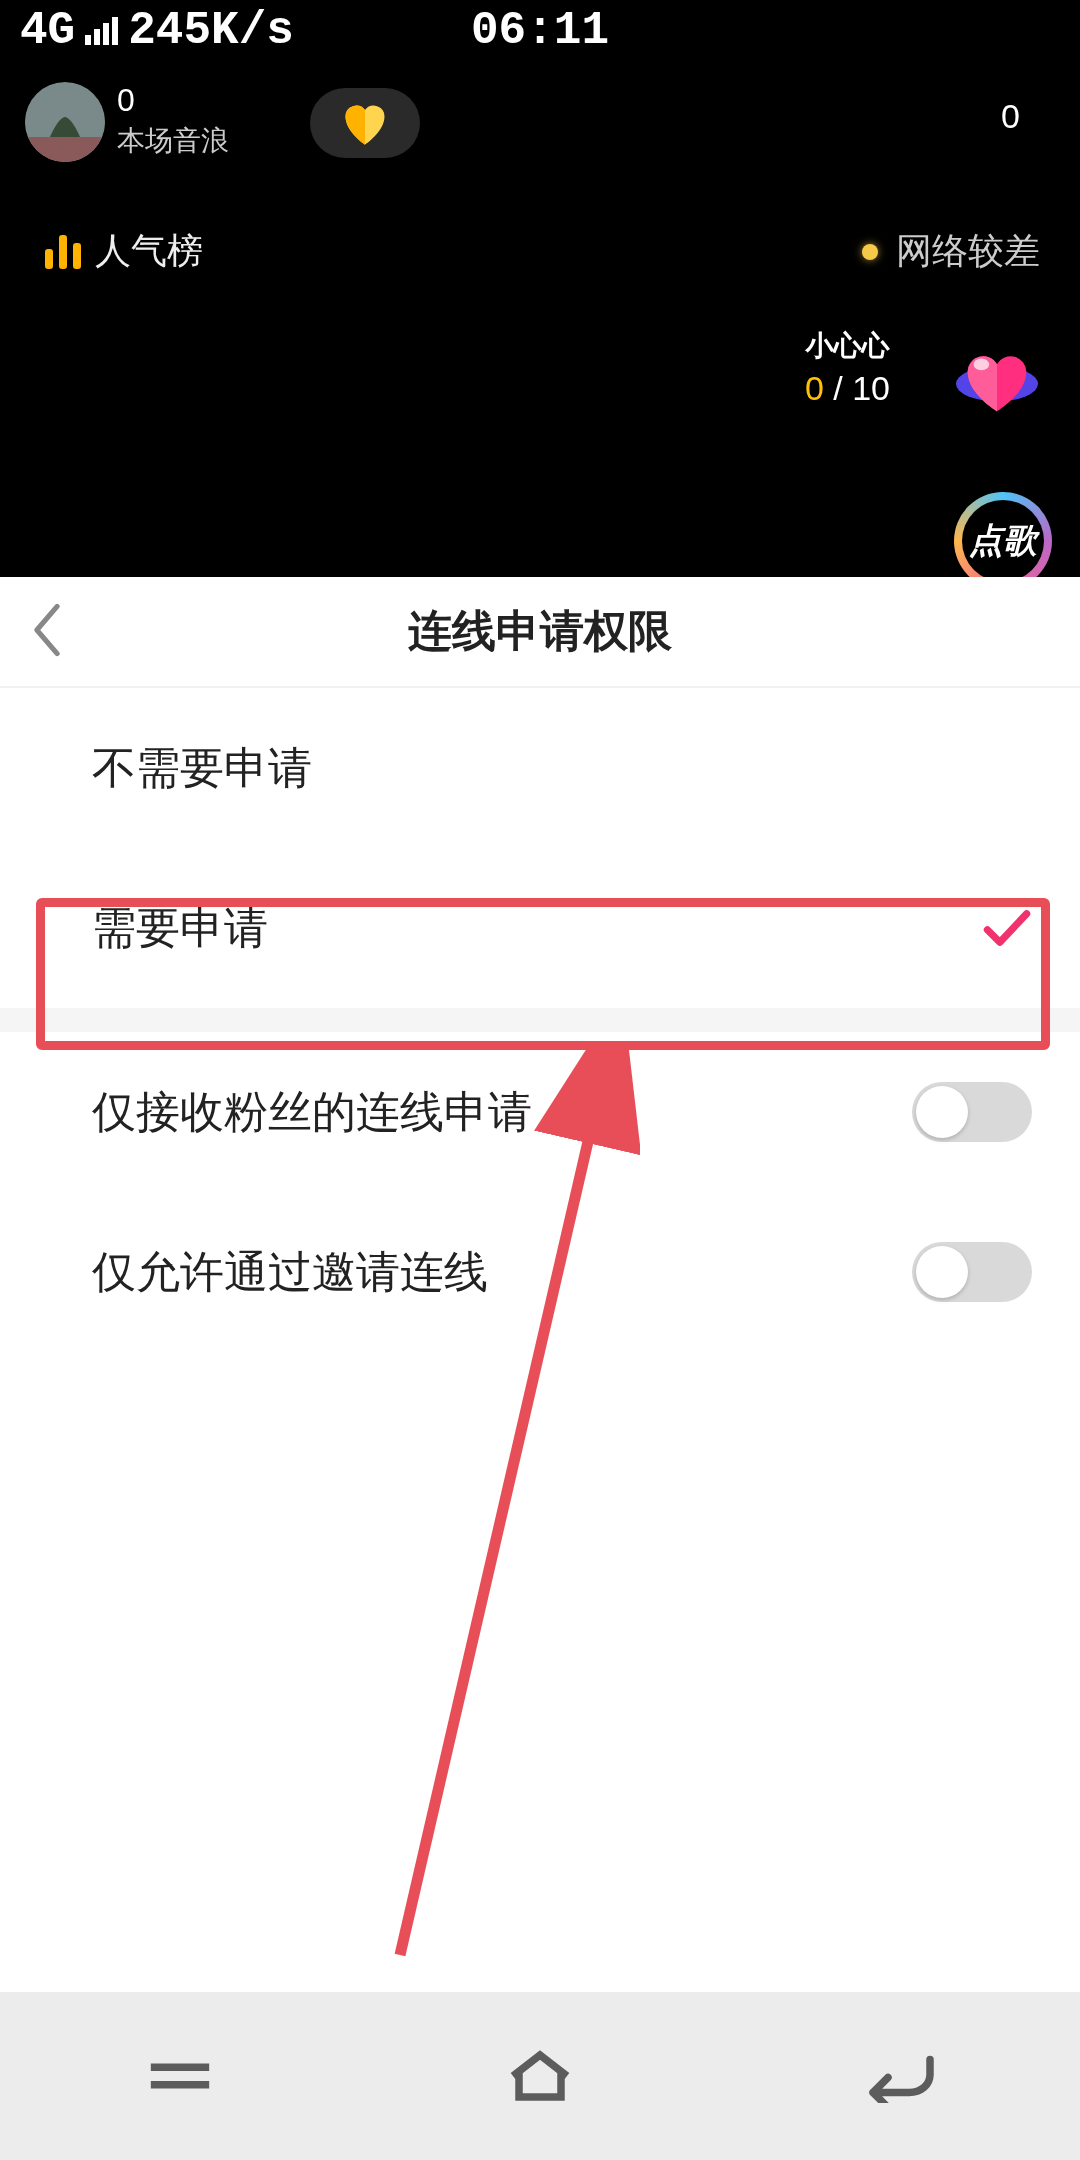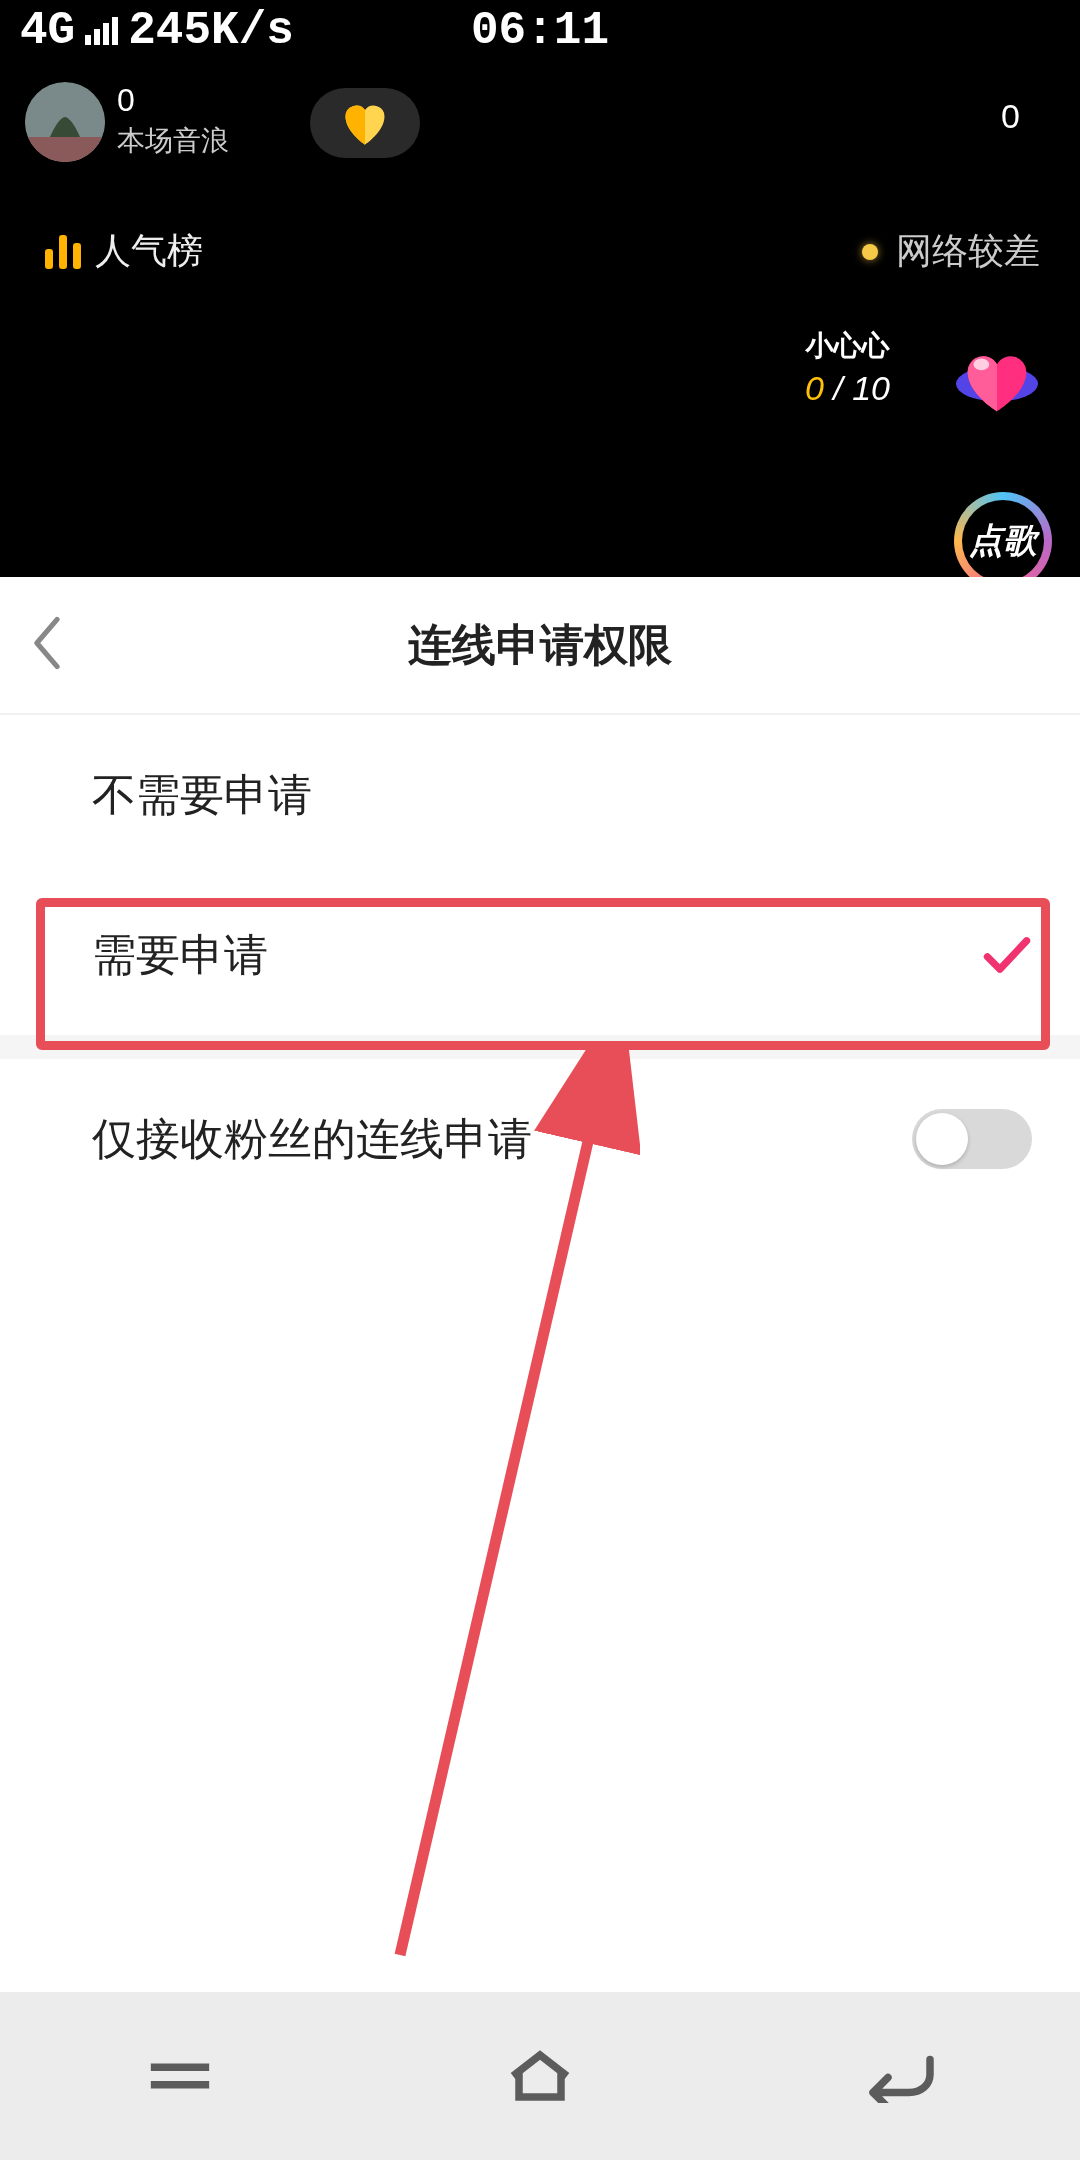--- a/index.html
+++ b/index.html
@@ -27,30 +27,30 @@
   .host-info .lbl{ font-size:28px; color:#ccc; margin-top:6px;}
   .heart-pill{ position:absolute; top:26px; left:310px; width:110px; height:70px; border-radius:40px; background:#2a2a2a; display:flex; align-items:center; justify-content:center;}
   .header-right-num { position:absolute; top:35px; right:60px; font-size:34px; color:#fff;}
   .pop-rank{ position:absolute; top:165px; left:45px; display:flex; align-items:center; gap:14px; font-size:36px; color:#eee;}
   .pop-bars{ display:flex; align-items:flex-end; gap:6px;}
   .pop-bars span{ width:8px; background:#FFB300; border-radius:3px; display:block;}
   .net-status{ position:absolute; top:165px; right:40px; display:flex; align-items:center; gap:18px; font-size:36px; color:#ccc;}
   .dot-yellow{ width:16px; height:16px; border-radius:50%; background:#F7C948; box-shadow:0 0 8px #F7C948aa;}
   .mini-heart-block{ position:absolute; top:265px; right:190px; text-align:center;}
   .mini-heart-block .t{ font-size:28px; color:#fff;font-weight:bold;}
-  .mini-heart-block .c{ font-size:34px; margin-top:4px; color:#fff;font-style:italic;}
+  .mini-heart-block .c{ font-size:34px; margin-top:4px; color:#fff;}
   .mini-heart-block .c .y{ color:#FFC107;}
   .big-heart{ position:absolute; top:278px; right:40px; }
   .song-btn{ position:absolute; top:430px; right:28px; width:98px; height:98px; border-radius:50%; display:flex; align-items:center; justify-content:center; font-size:34px; color:#fff; font-weight:600;
     background: conic-gradient(#4FC3F7, #BA68C8, #F06292, #FFB74D, #4FC3F7); }
   .song-btn-inner{ width:82px; height:82px; border-radius:50%; background:#000; display:flex; align-items:center; justify-content:center;font-style:italic;}
 
   
   .sheet{ position:absolute; top:577px; left:0; right:0; bottom:168px; background:#fff; border-top-left-radius:28px; border-top-right-radius:28px; overflow:hidden;}
-  .sheet-header{ height:138px; display:flex; align-items:center; justify-content:center; position:relative; border-bottom:2px solid #f1f1f1;}
+  .sheet-header{ height:111px; display:flex; align-items:center; justify-content:center; position:relative; border-bottom:2px solid #f1f1f1;}
   .sheet-header .title{ font-size:44px; font-weight:600; color:#222;}
   .back-btn{ position:absolute; left:30px; top:50%; transform:translateY(-50%);}
   .opt-row{ height:160px; display:flex; align-items:center; padding:0 48px; font-size:44px; color:#222; justify-content:space-between;margin-left:44px;}
   .gap{ height:24px; background:#f5f5f5;}
   .toggle{ width:120px; height:60px; border-radius:30px; background:#d9d9d9; position:relative;}
   .toggle .knob{ width:52px; height:52px; border-radius:50%; background:#fff; position:absolute; top:4px; left:4px; box-shadow:0 2px 4px rgba(0,0,0,.2);}
   .check-icon svg{ display:block;}
   .highlight-box{ position:absolute; border:9px solid #E84E58; border-radius:6px; pointer-events:none;}
 
   
@@ -162,20 +162,26 @@
 
     <div class="gap"></div>
 
     <div class="opt-row">
       <span>仅接收粉丝的连线申请</span>
       <span class="toggle">
           <span class="knob"></span>
         </span>
     </div>
 
+    <div class="opt-row">
+      <span>仅允许通过邀请连线</span>
+      <span class="toggle">
+          <span class="knob"></span>
+        </span>
+    </div>
   </div>
 
   <div class="highlight-box" style="top:898px; left:36px; width:1014px; height:152px;"></div>
 
   <svg class="arrow-svg" style="top:1050px; left:380px;" width="260" height="920" viewBox="0 0 260 920">
     <defs>
       <marker id="ah" markerWidth="14" markerHeight="14" refX="7" refY="5" orient="auto">
         <path d="M0 0L14 5L0 10z" fill="#E84E58"></path>
       </marker>
     </defs>

